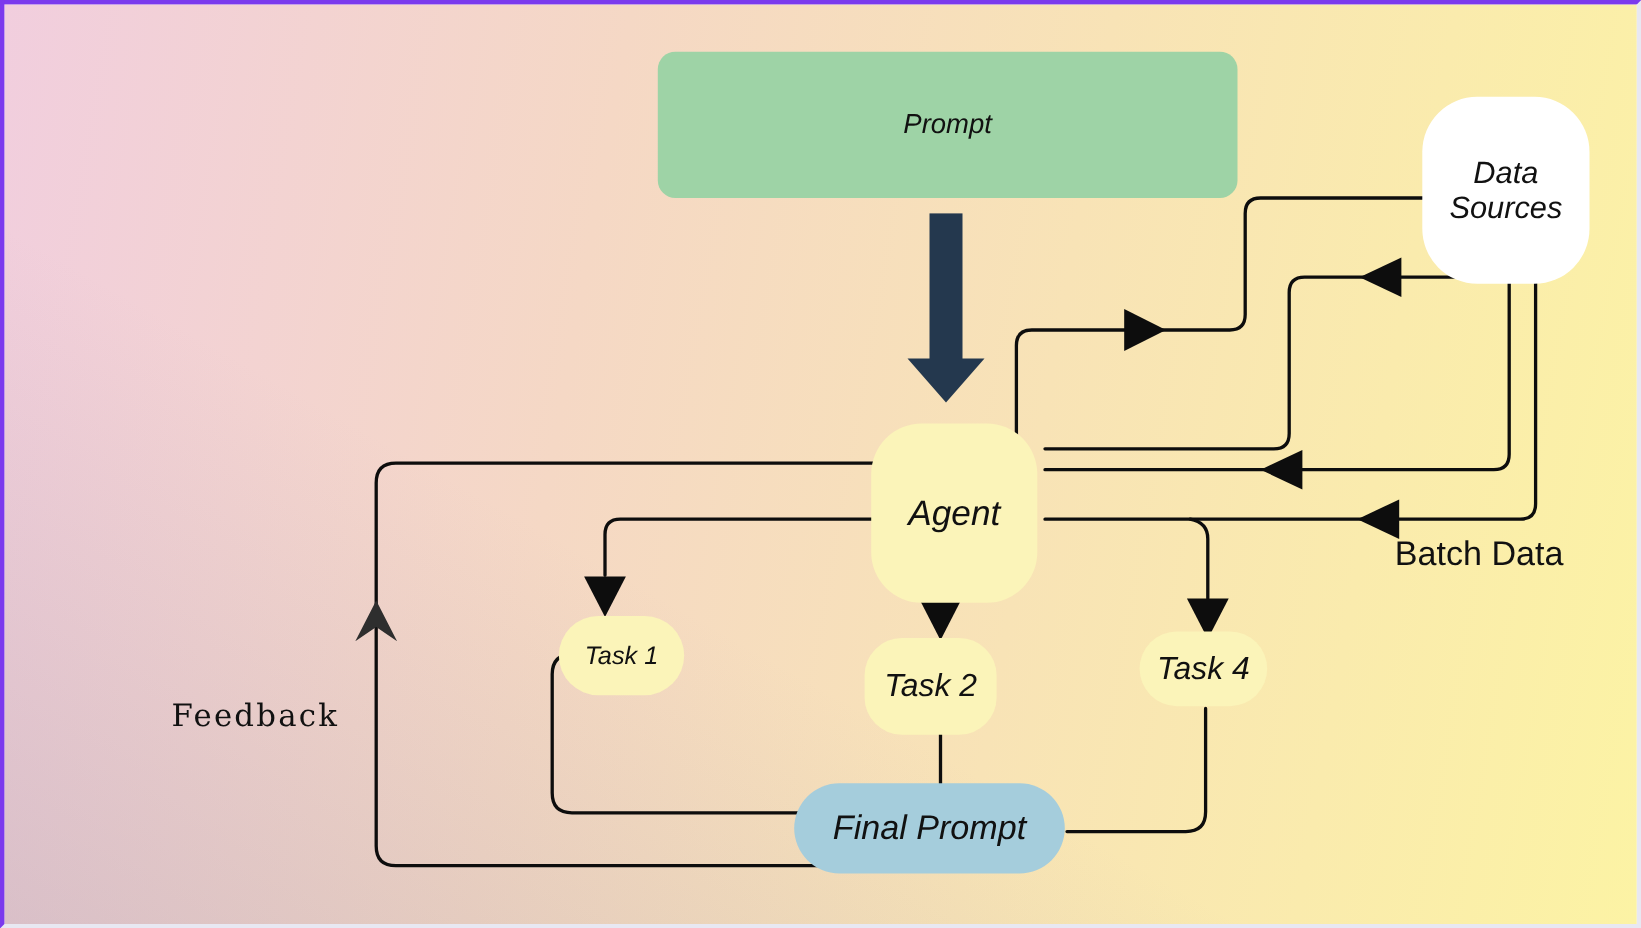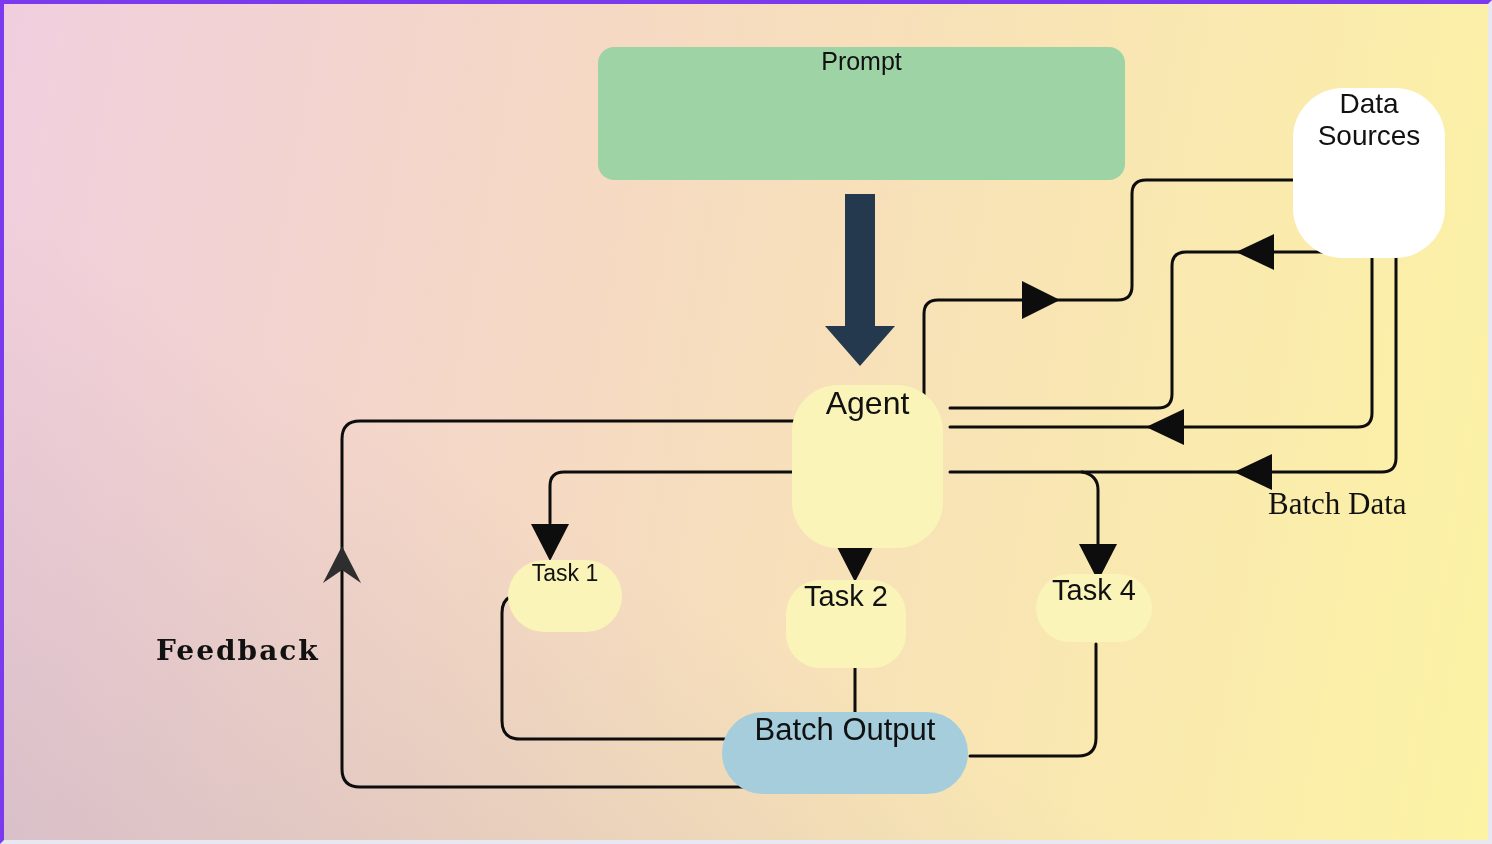--- a/index.html
+++ b/index.html
@@ -13,35 +13,35 @@
     background:
       linear-gradient(to top right, rgba(160,152,165,0.30) 0%, rgba(160,152,165,0) 38%),
       linear-gradient(100deg, #f1cede 0%, #f5d8c5 35%, #f8e3b6 62%, #fcf3a4 100%);
     overflow:hidden;
     font-family:"Liberation Sans", sans-serif;
     color:#111;
   }
   #wires{position:absolute;left:0;top:0;z-index:1;}
   .node{
     position:absolute;z-index:2;
-    display:flex;justify-content:center;
-    text-align:center;color:#111;
+    display:flex;align-items:center;justify-content:center;
+    text-align:center;color:#111;font-style:italic;
   }
   .node-prompt{left:594px;top:43px;width:527px;height:133px;border-radius:16px;font-size:25px;}
   .node-ds{left:1289px;top:84px;width:152px;height:170px;border-radius:50px;font-size:28px;line-height:1.15;padding:0 14px;box-sizing:border-box;}
   .node-agent{left:788px;top:381px;width:151px;height:163px;border-radius:46px;font-size:32px;}
   .node-task1{left:504px;top:556px;width:114px;height:72px;border-radius:36px;font-size:23px;}
   .node-task2{left:782px;top:576px;width:120px;height:88px;border-radius:34px;font-size:29px;}
   .node-task3{left:1032px;top:570px;width:116px;height:68px;border-radius:34px;font-size:29px;}
   .node-final{left:718px;top:708px;width:246px;height:82px;border-radius:41px;font-size:31px;}
-  .floating-label{position:absolute;z-index:2;white-space:nowrap;font-family:Liberation Serif, serif;}
+  .floating-label{position:absolute;z-index:2;white-space:nowrap;}
   .label-batch{left:1264px;top:482px;font-size:31px;}
   .label-feedback{
     left:152px;top:630px;font-size:28px;
-    font-family:"DejaVu Serif", serif;font-weight:bold;letter-spacing:2px;
+    font-family:"DejaVu Serif", serif;font-weight:normal;letter-spacing:2px;
   }
 </style>
 </head>
 <body>
 
 <div id="stage">
 
   <svg id="wires" width="1492" height="844" viewBox="0 0 1492 844">
 
     <g fill="none" stroke-width="3" stroke-linecap="round" stroke="#0d0d0d">
@@ -105,20 +105,20 @@
 
   <div class="node node-task2" style="background-color: rgb(251, 244, 185);">
     <span>Task 2</span>
   </div>
 
   <div class="node node-task3" style="background-color: rgb(251, 244, 185);">
     <span>Task 4</span>
   </div>
 
   <div class="node node-final" style="background-color: rgb(165, 205, 220);">
-    <span>Batch Output</span>
+    <span>Final Prompt</span>
   </div>
 
   <div class="floating-label label-batch">Batch Data</div>
 
   <div class="floating-label label-feedback">Feedback</div>
 
 </div>
 
 </body></html>

